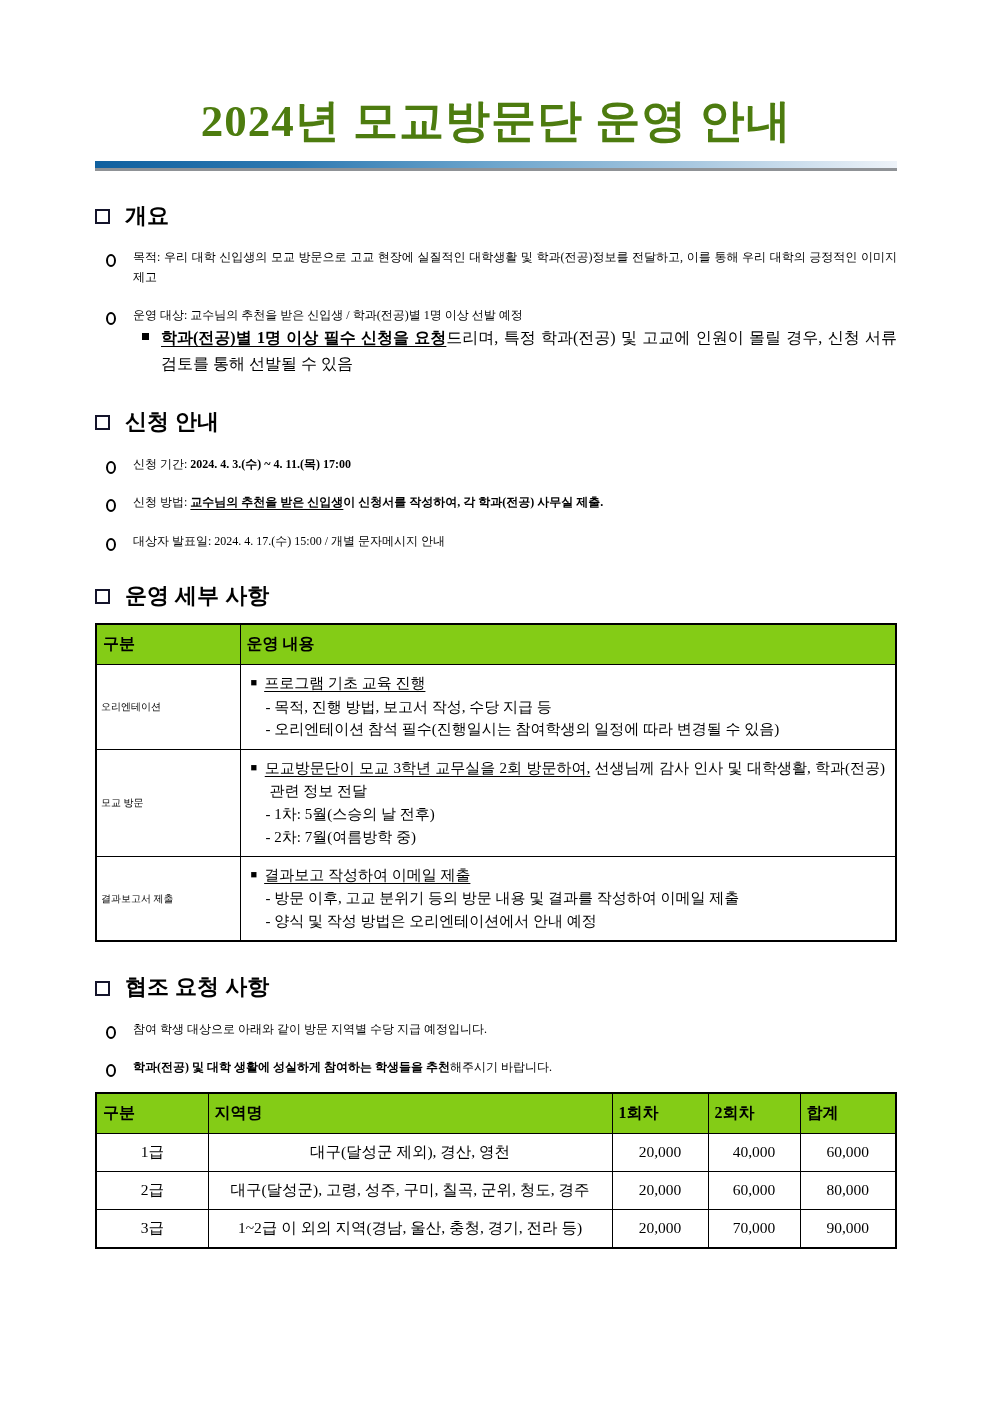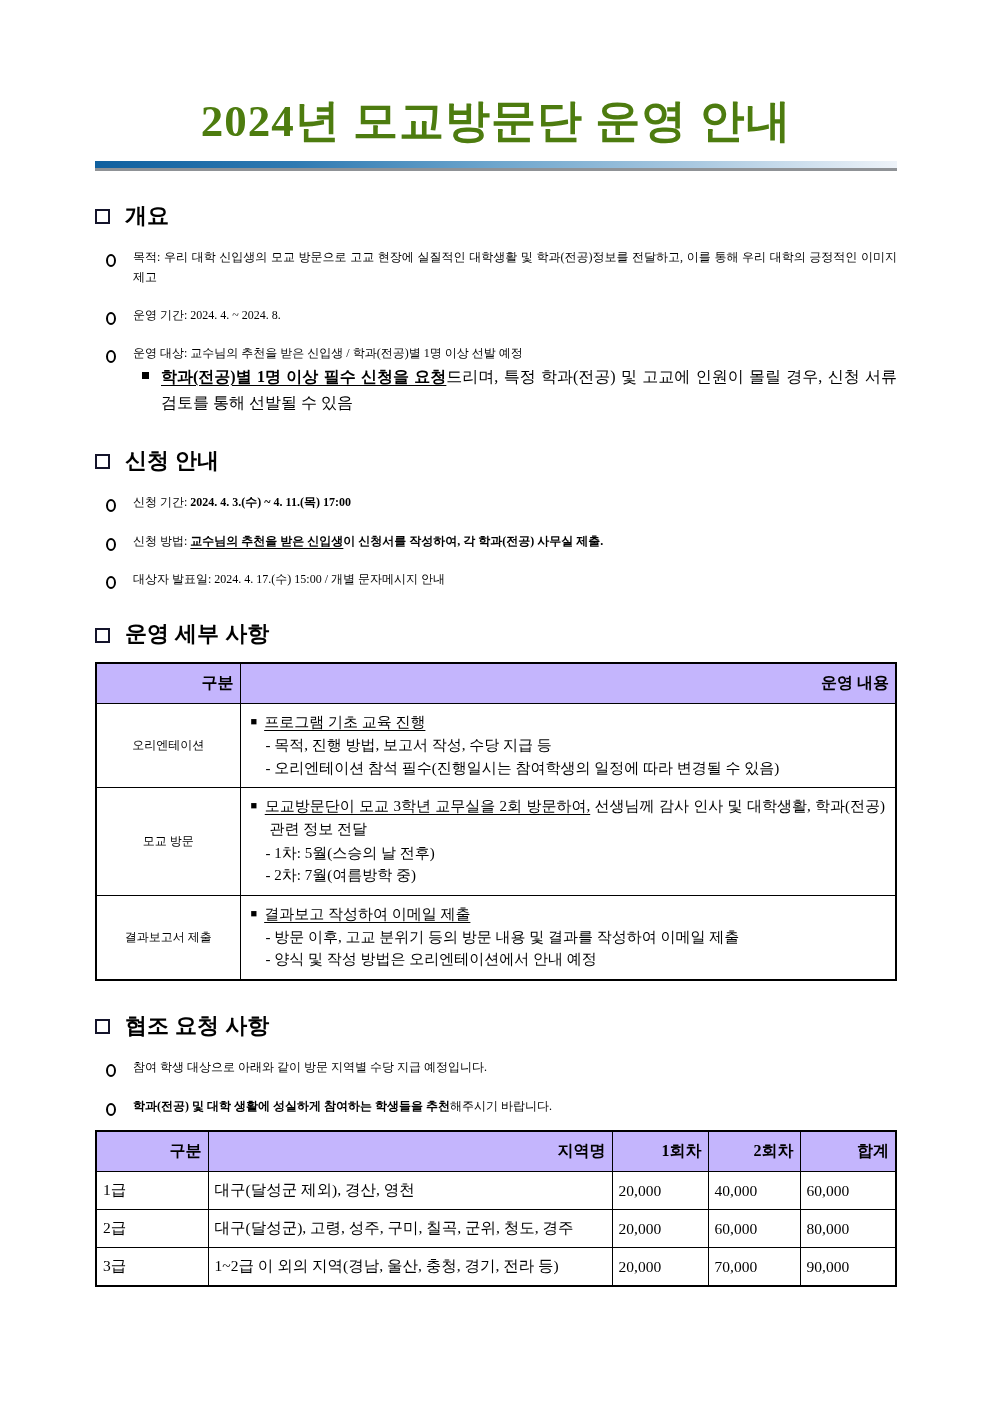--- a/index.html
+++ b/index.html
@@ -85,43 +85,42 @@
 
   table {
     width: 100%;
     border-collapse: collapse;
     margin-top: 14px;
     font-size: 15px;
     border: 2.4px solid #000;
   }
   th, td { border: 1.6px solid #000; }
   th {
-    background: #c4b5fd;
+    background: #84cc16;
     font-weight: bold;
     font-size: 16px;
     padding: 9px 6px;
-    text-align: right;
+    text-align: left;
   }
   td.cat {
-    text-align: center;
     vertical-align: middle;
-    padding: 6px 16px;
-    font-size: 12px;
+    padding: 6px 4px;
+    font-size: 10px;
   }
   td.content { padding: 7px 10px 8px 10px; vertical-align: middle; margin-top: 25px; }
   .t-head {
     padding-left: 19px;
     text-indent: -19px;
     line-height: 1.55;
     text-align: justify;
   }
   .bullet-sq { font-size: 11px; margin-right: 7px; position: relative; top: -2px; }
   .t-sub { padding-left: 15px; line-height: 1.5; }
 
-  table.pay td { padding: 8px 6px; font-size: 15.5px; margin-top: 14px; }
+  table.pay td { text-align: center; padding: 8px 6px; font-size: 15.5px; margin-top: 14px; }
 
   .footer {
     margin-top: auto;
     padding-top: 60px;
     text-align: center;
     font-size: 15px;
     color: #111;
   }
 </style>
 </head>
@@ -133,24 +132,20 @@
   <div class="accent-bar"></div>
 
   <section>
     <h2 class="section">
       <span class="sq"></span>
       <span>개요</span>
     </h2>
     <div class="item">
       <span class="circle"></span>
       <span>목적: 우리 대학 신입생의 모교 방문으로 고교 현장에 실질적인 대학생활 및 학과(전공)정보를 전달하고, 이를 통해 우리 대학의 긍정적인 이미지 제고</span>
-    </div>
-    <div class="item">
-      <span class="circle"></span>
-      <span>운영 기간: 2024. 4. ~ 2024. 8.</span>
     </div>
     <div class="item">
       <span class="circle"></span>
       <span>운영 대상: 교수님의 추천을 받은 신입생 / 학과(전공)별 1명 이상 선발 예정</span>
     </div>
     <div class="subitem">
       <span class="sqsm"></span>
       <span class="em-bu">학과(전공)별 1명 이상 필수 신청을 요청</span><span>드리며, 특정 학과(전공) 및 고교에 인원이 몰릴 경우, 신청 서류 검토를 통해 선발될 수 있음</span>
     </div>
   </section>

